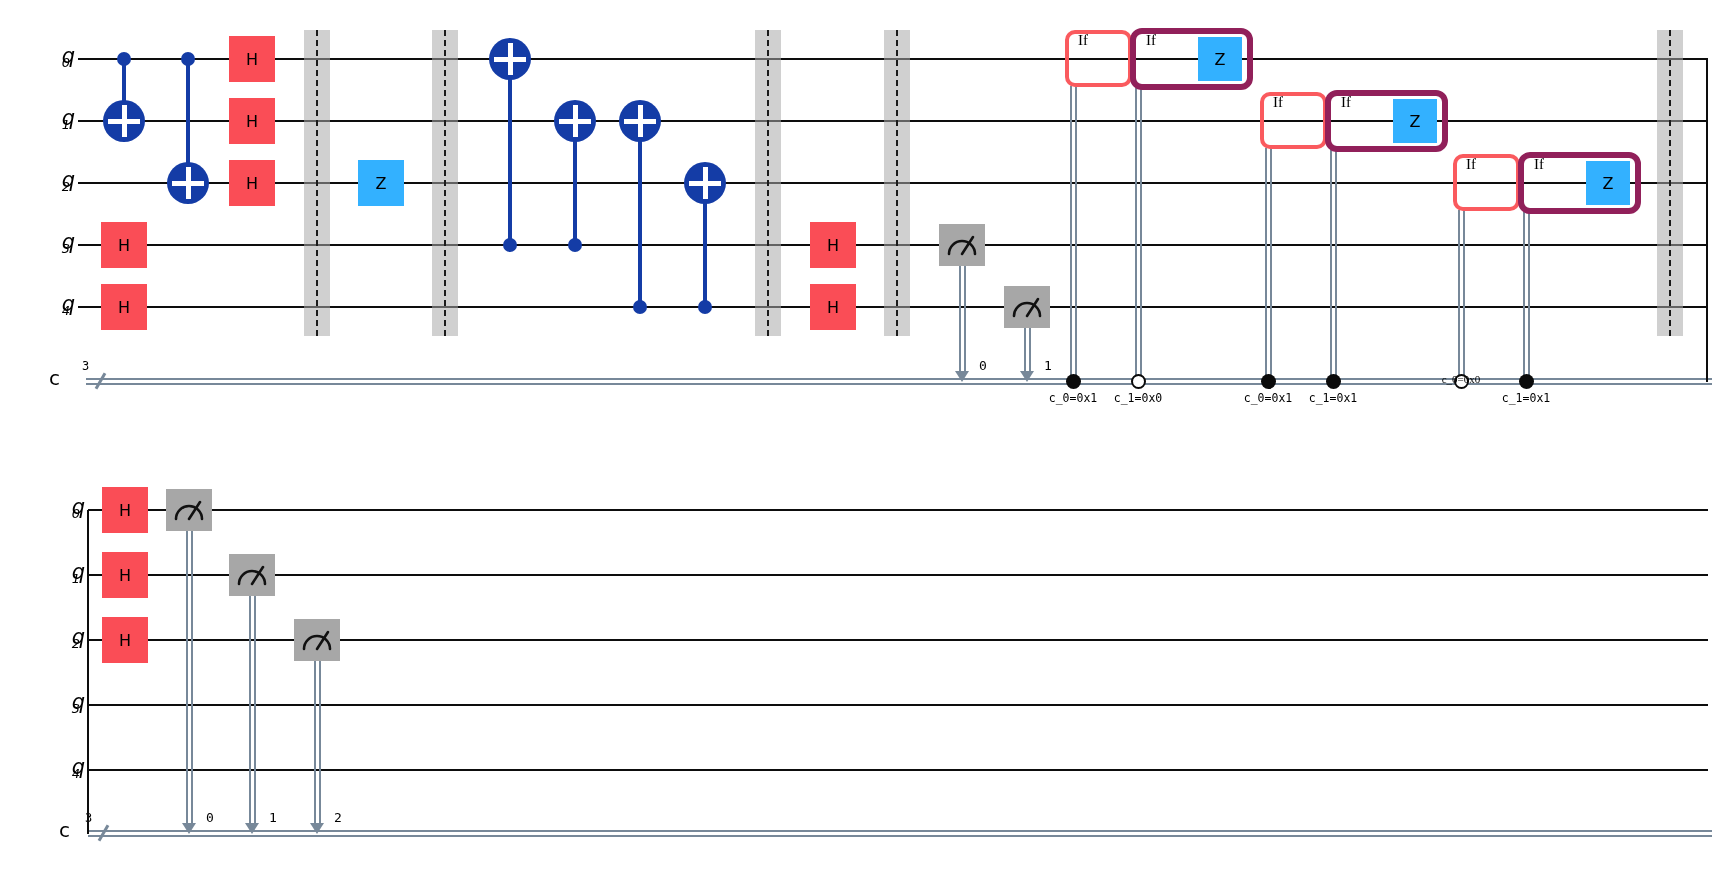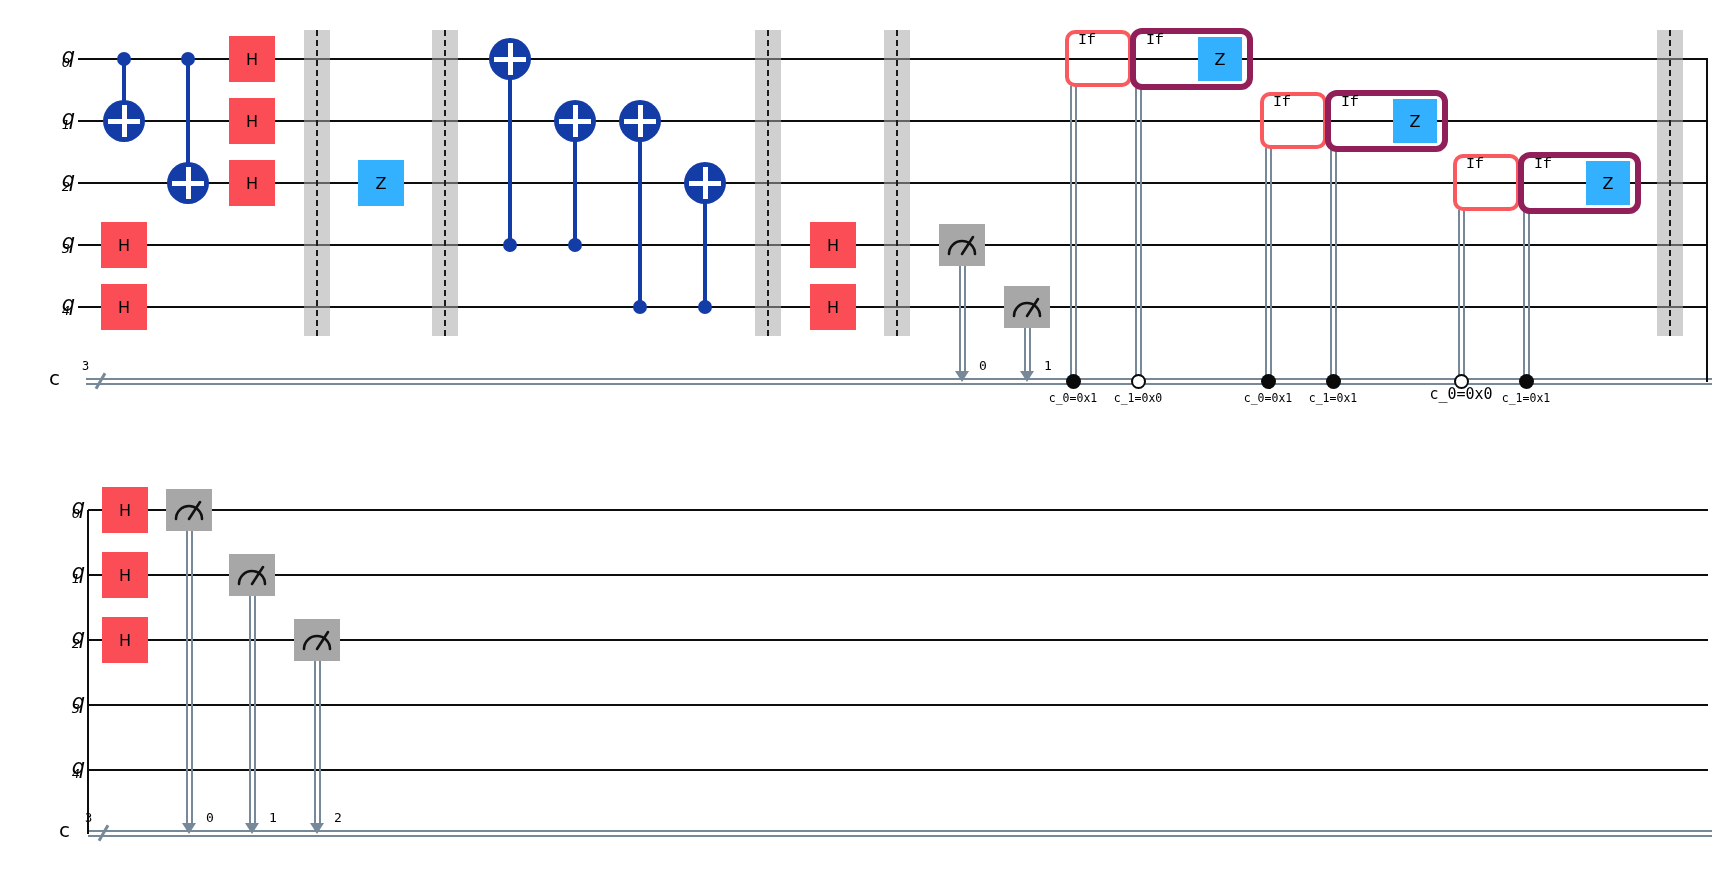--- a/index.html
+++ b/index.html
@@ -1,19 +1,19 @@
 <!DOCTYPE html>
 <html><head>
 <meta charset="utf-8">
 <style>
   html,body{margin:0;padding:0;background:#ffffff;}
   #fig{position:relative;width:1722px;height:882px;background:#ffffff;overflow:hidden;
        font-family:"DejaVu Sans",sans-serif;}
   .abs{position:absolute;}
-  .txt{position:absolute;color:#000;font-family:Liberation Mono, monospace;white-space:nowrap;}
+  .txt{position:absolute;color:#000;font-family:Liberation Serif, serif;white-space:nowrap;}
   .mono{font-family:"DejaVu Sans Mono",monospace;}
   .qlabel{font-style:italic;font-size:21px;color:#000;}
   .qlabel .sub{font-size:13px;position:relative;top:4px;font-style:italic;}
   .clabel{font-style:normal;font-size:20px;color:#000;}
   .gateletter{font-size:16px;color:#000;}
   .gatebox{position:absolute;display:flex;align-items:center;justify-content:center;}
 </style>
 </head>
 <body>
 
@@ -139,21 +139,21 @@
     <div class="txt" style="left: 1341px; top: 94px; font-size: 15px;">If</div>
     <div class="gatebox" style="left: 1393px; top: 99px; width: 44px; height: 44px; background: rgb(51, 177, 255);">
       <span class="gateletter">Z</span>
     </div>
     <div class="abs" style="left: 1325.5px; top: 373.5px; width: 15px; height: 15px; border-radius: 50%; background: rgb(10, 10, 10);"></div>
     <div class="txt mono" style="left: 1333px; top: 391px; font-size: 11.5px; transform: translateX(-50%);">c_1=0x1</div>
     <div class="abs" style="left: 1457.5px; top: 210px; width: 7px; height: 174px; border-left: 2px solid rgb(119, 136, 153); border-right: 2px solid rgb(119, 136, 153); box-sizing: border-box;"></div>
     <div class="abs" style="left: 1453px; top: 154px; width: 67px; height: 57px; border: 4px solid rgb(250, 90, 94); border-radius: 10px; box-sizing: border-box; background: transparent;"></div>
     <div class="txt" style="left: 1466px; top: 156px; font-size: 15px;">If</div>
     <div class="abs" style="left: 1453.5px; top: 373.5px; width: 15px; height: 15px; border-radius: 50%; background: rgb(255, 255, 255); border: 2.5px solid rgb(10, 10, 10); box-sizing: border-box;"></div>
-    <div class="txt mono" style="left: 1461px; top: 385px; font-size: 15px; transform: translateX(-50%);">c_0=0x0</div>
+    <div class="txt mono" style="left: 1461px; top: 373px; font-size: 11px; transform: translateX(-50%); font-family: Liberation Serif, serif;">c_0=0x0</div>
     <div class="abs" style="left: 1522.5px; top: 212px; width: 7px; height: 172px; border-left: 2px solid rgb(119, 136, 153); border-right: 2px solid rgb(119, 136, 153); box-sizing: border-box;"></div>
     <div class="abs" style="left: 1518px; top: 152px; width: 123px; height: 62px; border: 6px solid rgb(145, 32, 90); border-radius: 12px; box-sizing: border-box; background: transparent;"></div>
     <div class="txt" style="left: 1534px; top: 156px; font-size: 15px;">If</div>
     <div class="gatebox" style="left: 1586px; top: 161px; width: 44px; height: 44px; background: rgb(51, 177, 255);">
       <span class="gateletter">Z</span>
     </div>
     <div class="abs" style="left: 1518.5px; top: 373.5px; width: 15px; height: 15px; border-radius: 50%; background: rgb(10, 10, 10);"></div>
     <div class="txt mono" style="left: 1526px; top: 391px; font-size: 11.5px; transform: translateX(-50%);">c_1=0x1</div>
     <div class="abs" style="left: 1706px; top: 59px; width: 2px; height: 323px; background: rgb(13, 13, 13);"></div>
     <div class="abs" style="left: 88px; top: 509px; width: 1620px; height: 2px; background: rgb(13, 13, 13);"></div>

